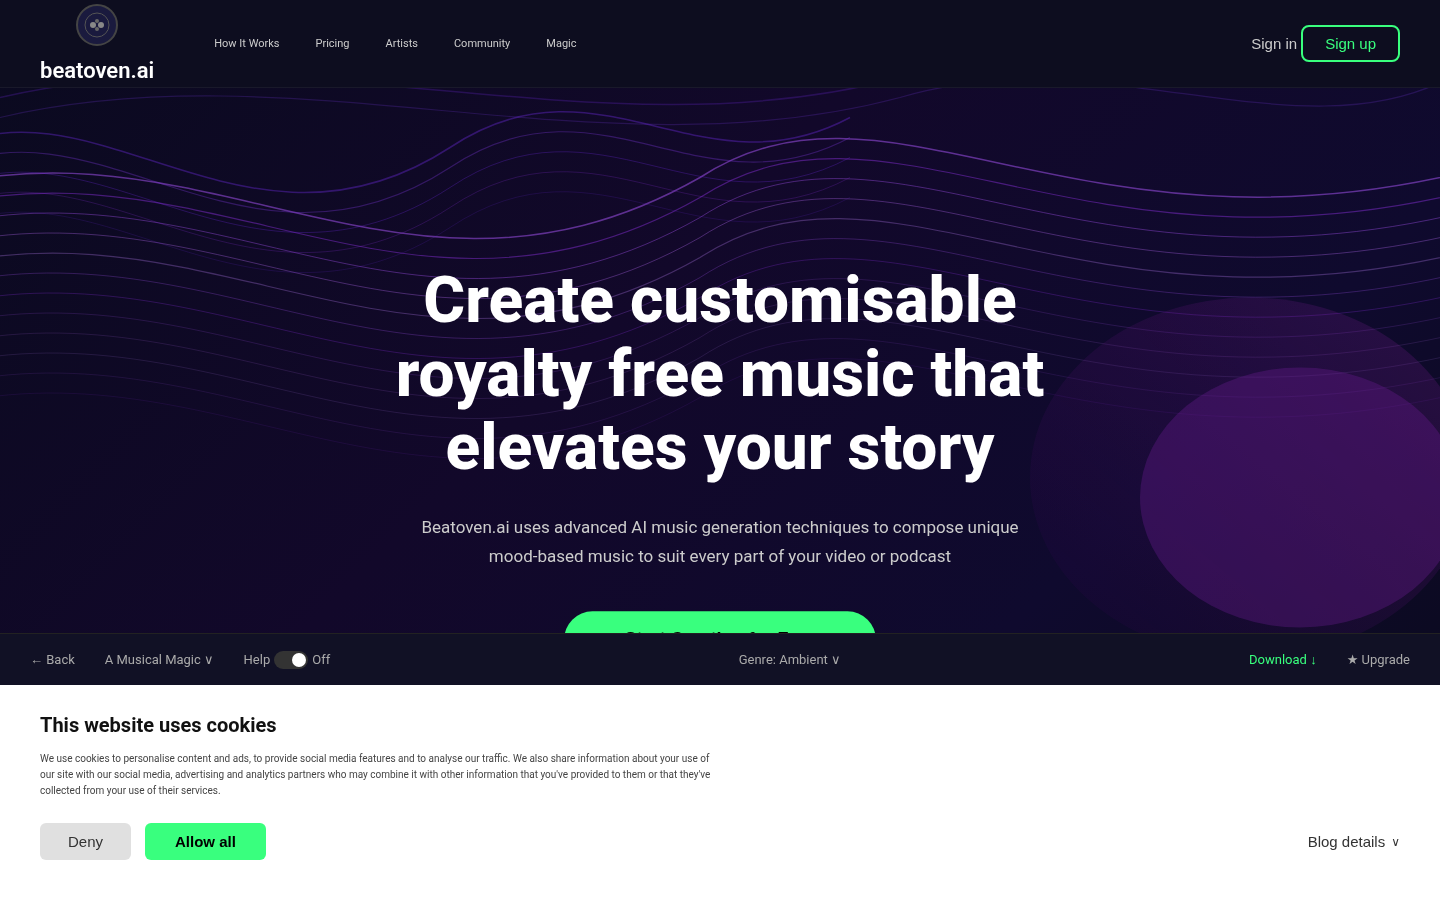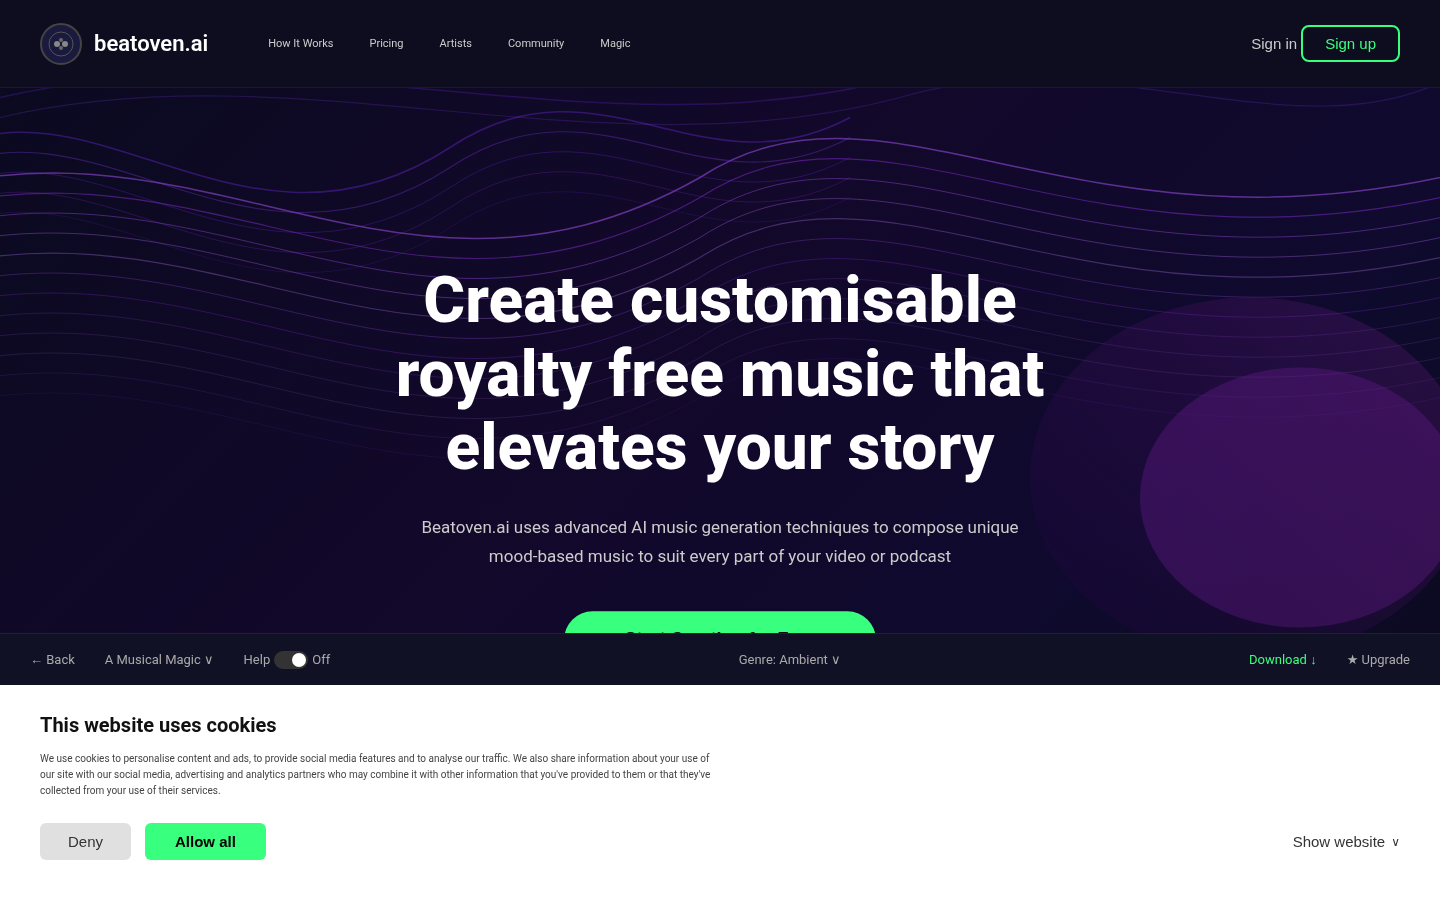--- a/index.html
+++ b/index.html
@@ -25,20 +25,21 @@
       align-items: center;
       padding: 0 40px;
       z-index: 100;
       border-bottom: 1px solid rgba(255,255,255,0.05);
     }
     .logo-area {
       display: flex;
       align-items: center;
       gap: 12px;
       text-decoration: none;
+      flex-direction: column;
     }
     .logo-icon {
       width: 42px;
       height: 42px;
       border-radius: 50%;
       background: #1a1a3e;
       border: 2px solid #444;
       display: flex;
       align-items: center;
       justify-content: center;
@@ -353,17 +354,17 @@
   <span class="strip-item">★ Upgrade</span>
 </div>
 
 <div class="cookie-banner">
   <h2 class="cookie-title">This website uses cookies</h2>
   <p class="cookie-text">We use cookies to personalise content and ads, to provide social media features and to analyse our traffic. We also share information about your use of our site with our social media, advertising and analytics partners who may combine it with other information that you've provided to them or that they've collected from your use of their services.</p>
   <div class="cookie-actions">
     <button class="deny-btn">Deny</button>
     <button class="allow-btn">Allow all</button>
     <button class="show-details-btn">
-      <span>Show website</span>
+      <span>Blog details</span>
       <span class="chevron-down">∨</span>
     </button>
   </div>
 </div>
 
 </body></html>

